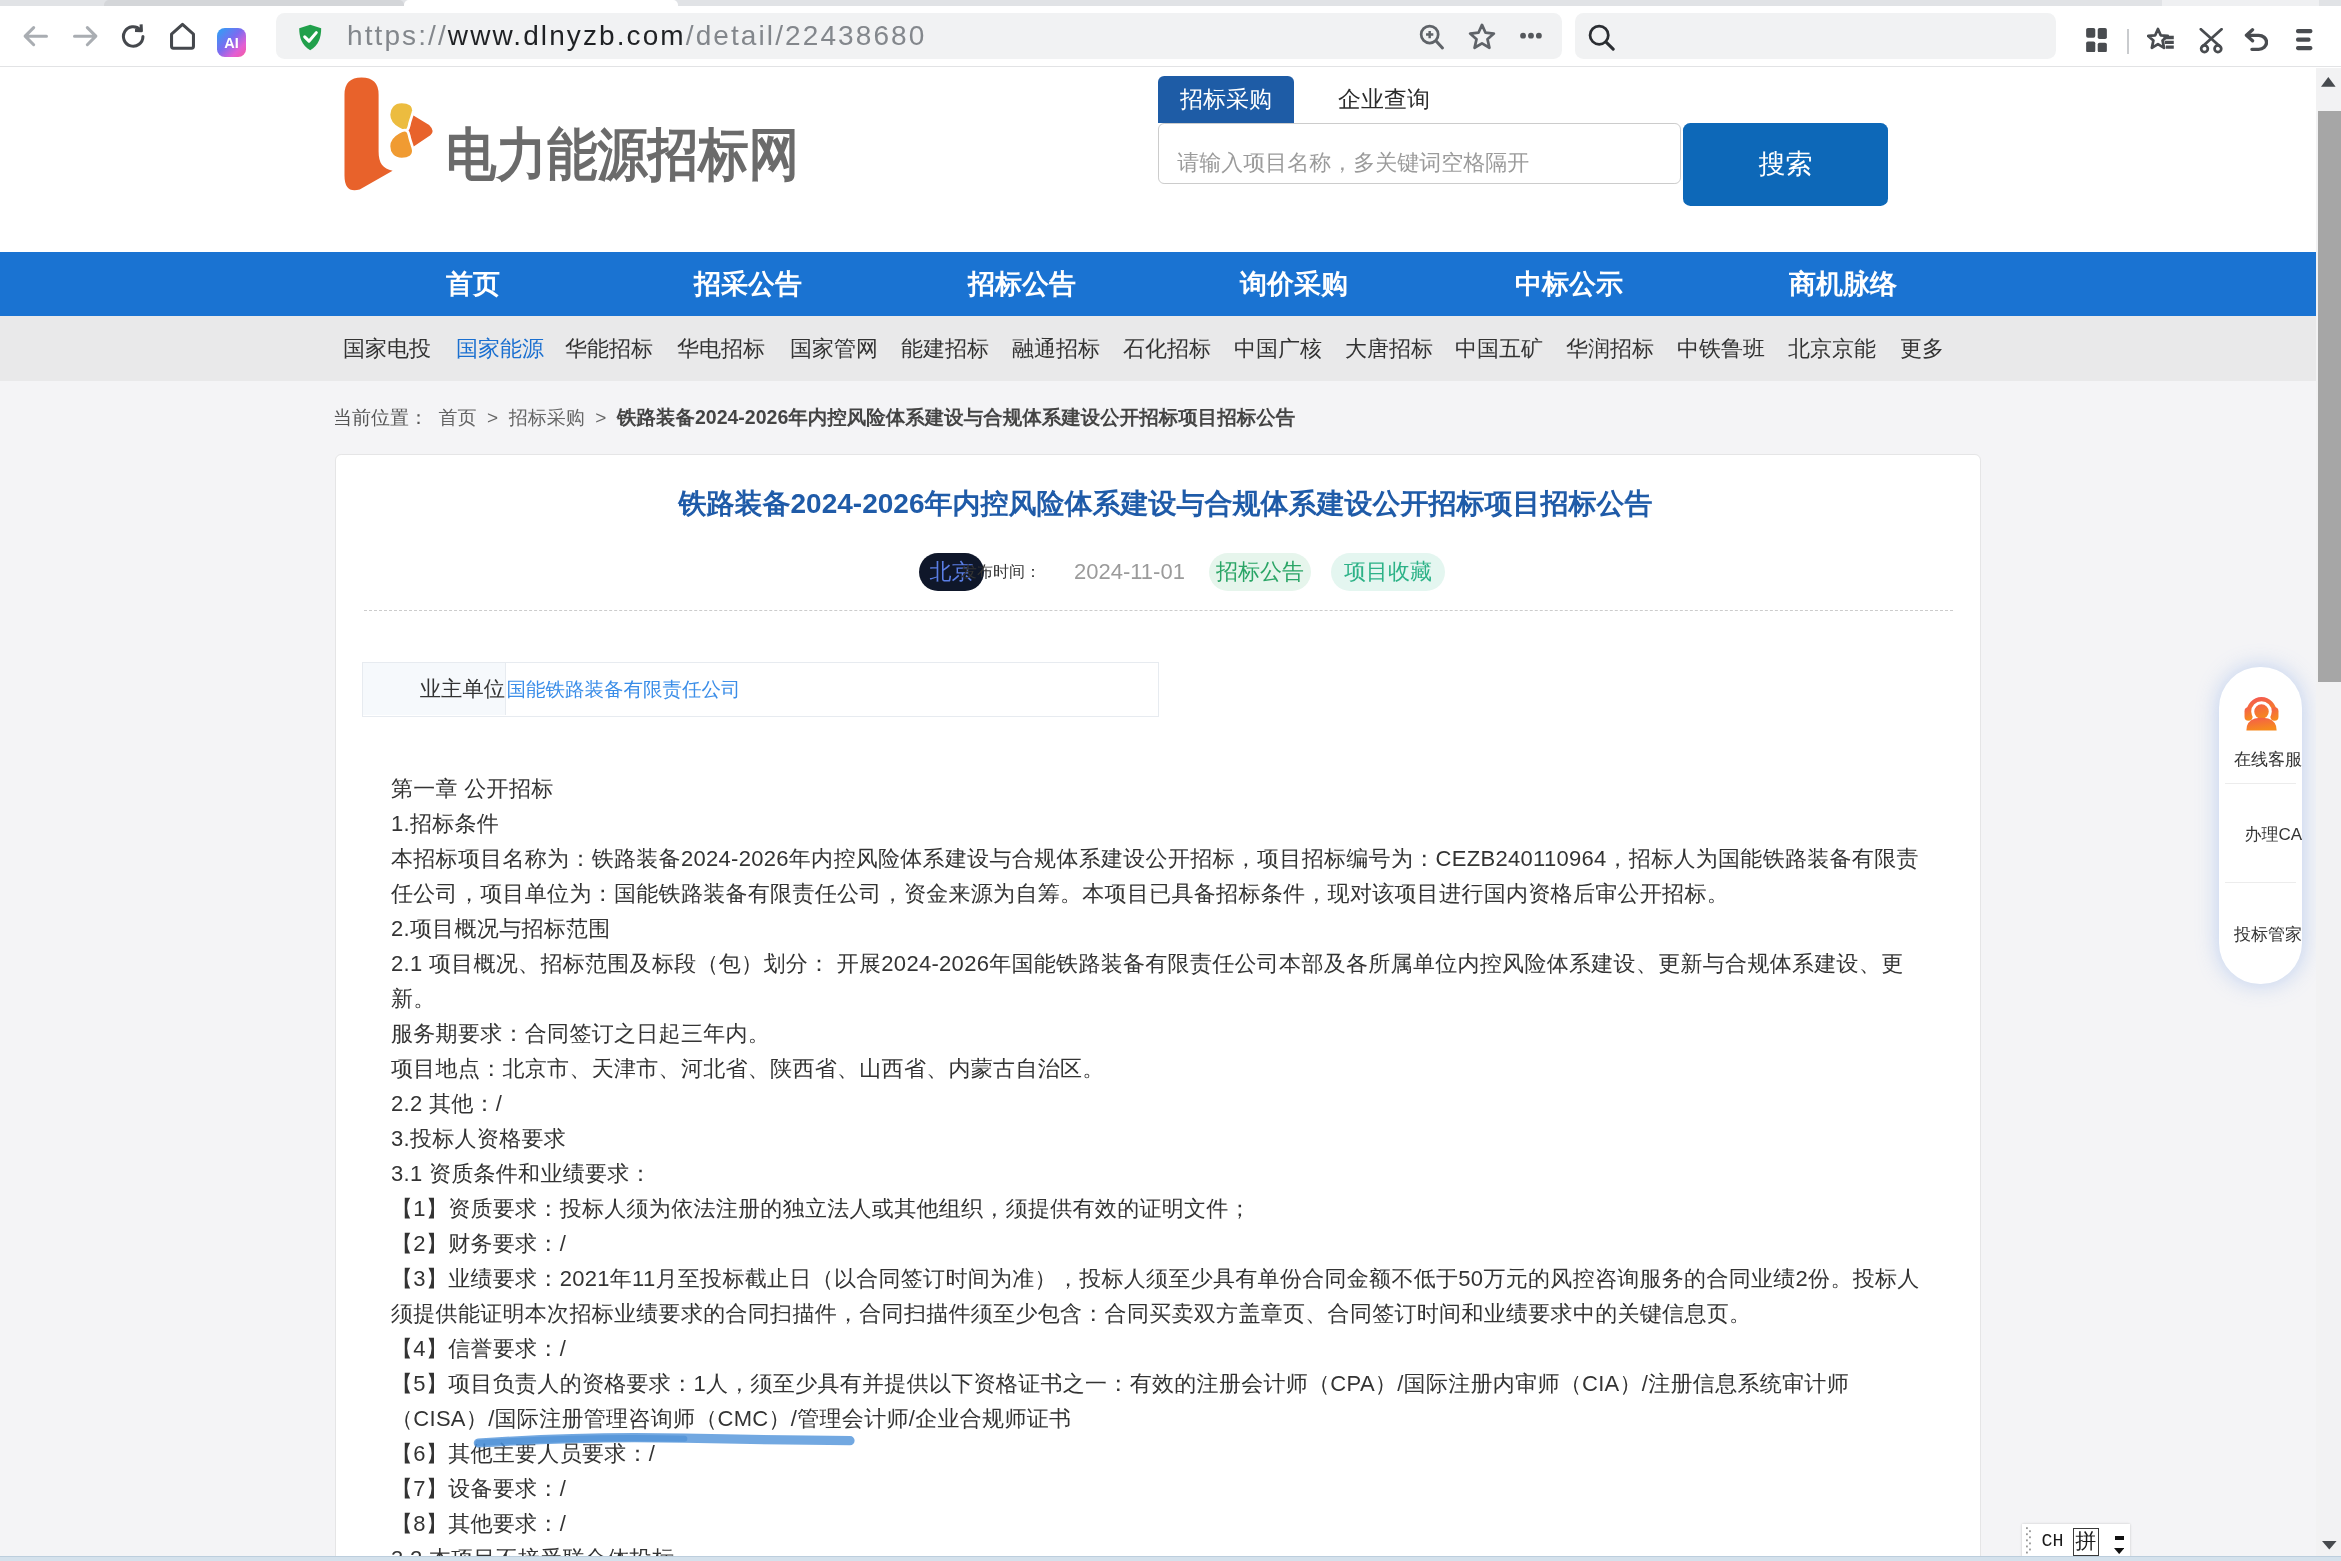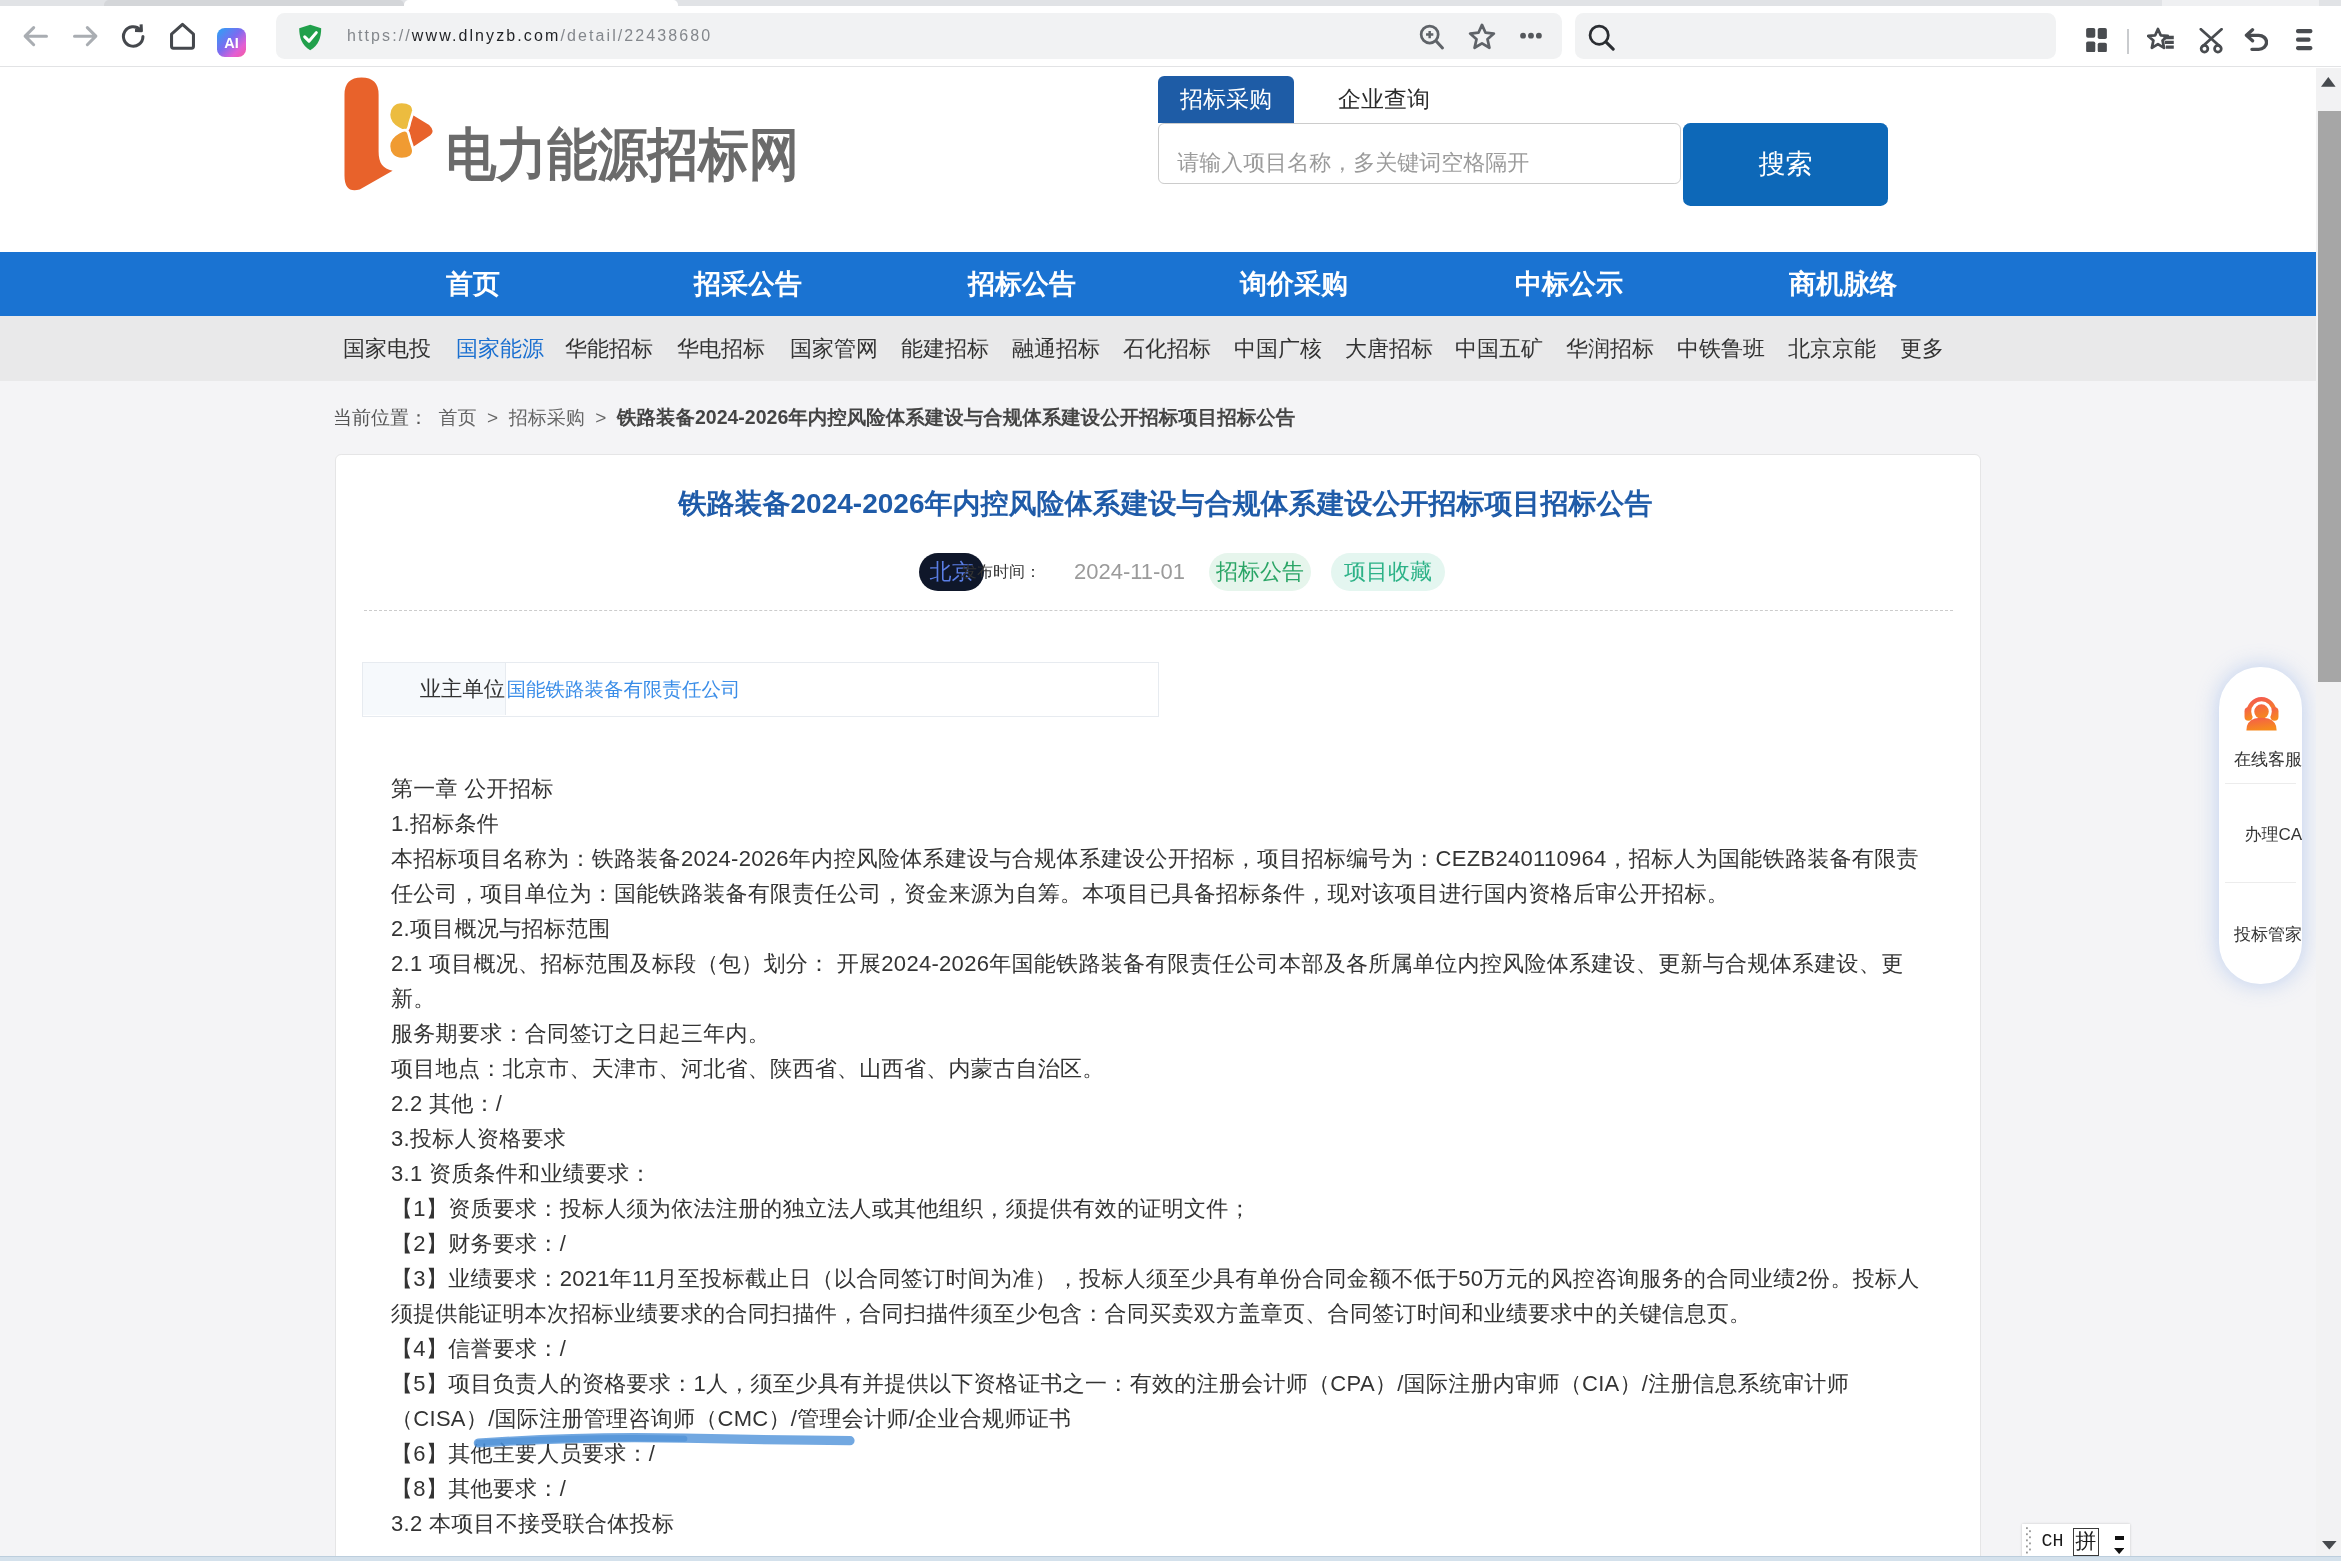--- a/index.html
+++ b/index.html
@@ -7,21 +7,21 @@
     font-family:"Liberation Sans", sans-serif; }
   .abs { position:absolute; }
   
   #tabstrip { position:absolute; left:0; top:0; width:2342px; height:6.1px; background:#e1e3e6; }
   #tabstrip .seg1 { position:absolute; left:104px; top:0; width:300px; height:6.1px; background:#d4d6d9; border-radius:4.9px 4.9px 0 0; }
   #tabstrip .active { position:absolute; left:404px; top:0; width:274px; height:6.1px; background:#fff; border-radius:4.9px 4.9px 0 0; }
   #tabstrip .seg2 { position:absolute; left:2162px; top:0; width:157px; height:6.1px; background:#eff0f2; }
   #toolbar { position:absolute; left:0; top:6.1px; width:2342px; height:61px; background:#fff; border-bottom:1.2px solid #e2e3e5; }
   .urlbar { position:absolute; left:276px; top:6.7px; width:1286px; height:46px; border-radius:8.5px; background:#f1f2f3; }
   .searchbox { position:absolute; left:1575px; top:6.7px; width:481px; height:46px; border-radius:8.5px; background:#f1f2f3; }
-  .urltext { position:absolute; left:71px; top:0; height:28px; line-height:46px; font-size:16px; letter-spacing:2.1px; color:#83878c; white-space:nowrap; }
+  .urltext { position:absolute; left:71px; top:0; height:28px; line-height:46px; font-size:28px; letter-spacing:2.1px; color:#83878c; white-space:nowrap; }
   .urltext b { color:#1f2124; font-weight:normal; }
   
   #siteheader { position:absolute; left:0; top:68px; width:2342px; height:184px; background:#fff; }
   .hdrtab { position:absolute; left:1158px; top:8px; width:136px; height:47px; background:#1e5ca6; border-radius:6.1px 6.1px 0 0; color:#fff; font-size:23px; text-align:center; line-height:47px; }
   .hdrtab2 { position:absolute; left:1316px; top:8px; width:136px; height:47px; color:#2b2b2b; font-size:23px; text-align:center; line-height:47px; }
   .hdrinput { position:absolute; left:1158px; top:55px; width:523px; height:61px; background:#fff; border:1.2px solid #ccc; border-radius:6.1px; color:#9b9b9b; font-size:22px; line-height:78px; padding-left:18.3px; }
   .hdrbtn { position:absolute; left:1683px; top:55px; width:205px; height:83px; background:#0d68b8; border-radius:7.3px; color:#fff; font-size:27px; text-align:center; line-height:83px; }
   #logotext { position:absolute; left:446px; top:49px; font-size:57px; font-weight:bold; color:#6b6b6b; letter-spacing:0; transform:scaleX(0.885); transform-origin:left top; white-space:nowrap;}
   
   #mainnav { position:absolute; left:0; top:252px; width:2342px; height:64px; background:#1a73d2; }
@@ -230,20 +230,21 @@
   <div>3.投标人资格要求</div>
   <div>3.1 资质条件和业绩要求：</div>
   <div>【1】资质要求：投标人须为依法注册的独立法人或其他组织，须提供有效的证明文件；</div>
   <div>【2】财务要求：/</div>
   <div>【3】业绩要求：2021年11月至投标截止日（以合同签订时间为准），投标人须至少具有单份合同金额不低于50万元的风控咨询服务的合同业绩2份。投标人</div>
   <div>须提供能证明本次招标业绩要求的合同扫描件，合同扫描件须至少包含：合同买卖双方盖章页、合同签订时间和业绩要求中的关键信息页。</div>
   <div>【4】信誉要求：/</div>
   <div>【5】项目负责人的资格要求：1人，须至少具有并提供以下资格证书之一：有效的注册会计师（CPA）/国际注册内审师（CIA）/注册信息系统审计师</div>
   <div>（CISA）/国际注册管理咨询师（CMC）/管理会计师/企业合规师证书</div>
   <div>【6】其他主要人员要求：/</div>
+  <div>【7】设备要求：/</div>
   <div>【8】其他要求：/</div>
   <div>3.2 本项目不接受联合体投标</div>
 </div>
 
 <svg class="abs" style="left:471px;top:1427px" width="390" height="37" viewBox="0 0 640 60">
   <path d="M12 26 Q190 14 350 18 Q500 21 622 22" fill="none" stroke="#4a90d8" stroke-width="15" stroke-linecap="round" opacity="0.78"></path>
   <path d="M12 26 Q190 15 350 19" fill="none" stroke="#3f87d4" stroke-width="10" stroke-linecap="round" opacity="0.5"></path>
 </svg>
 
 <div id="widget">

